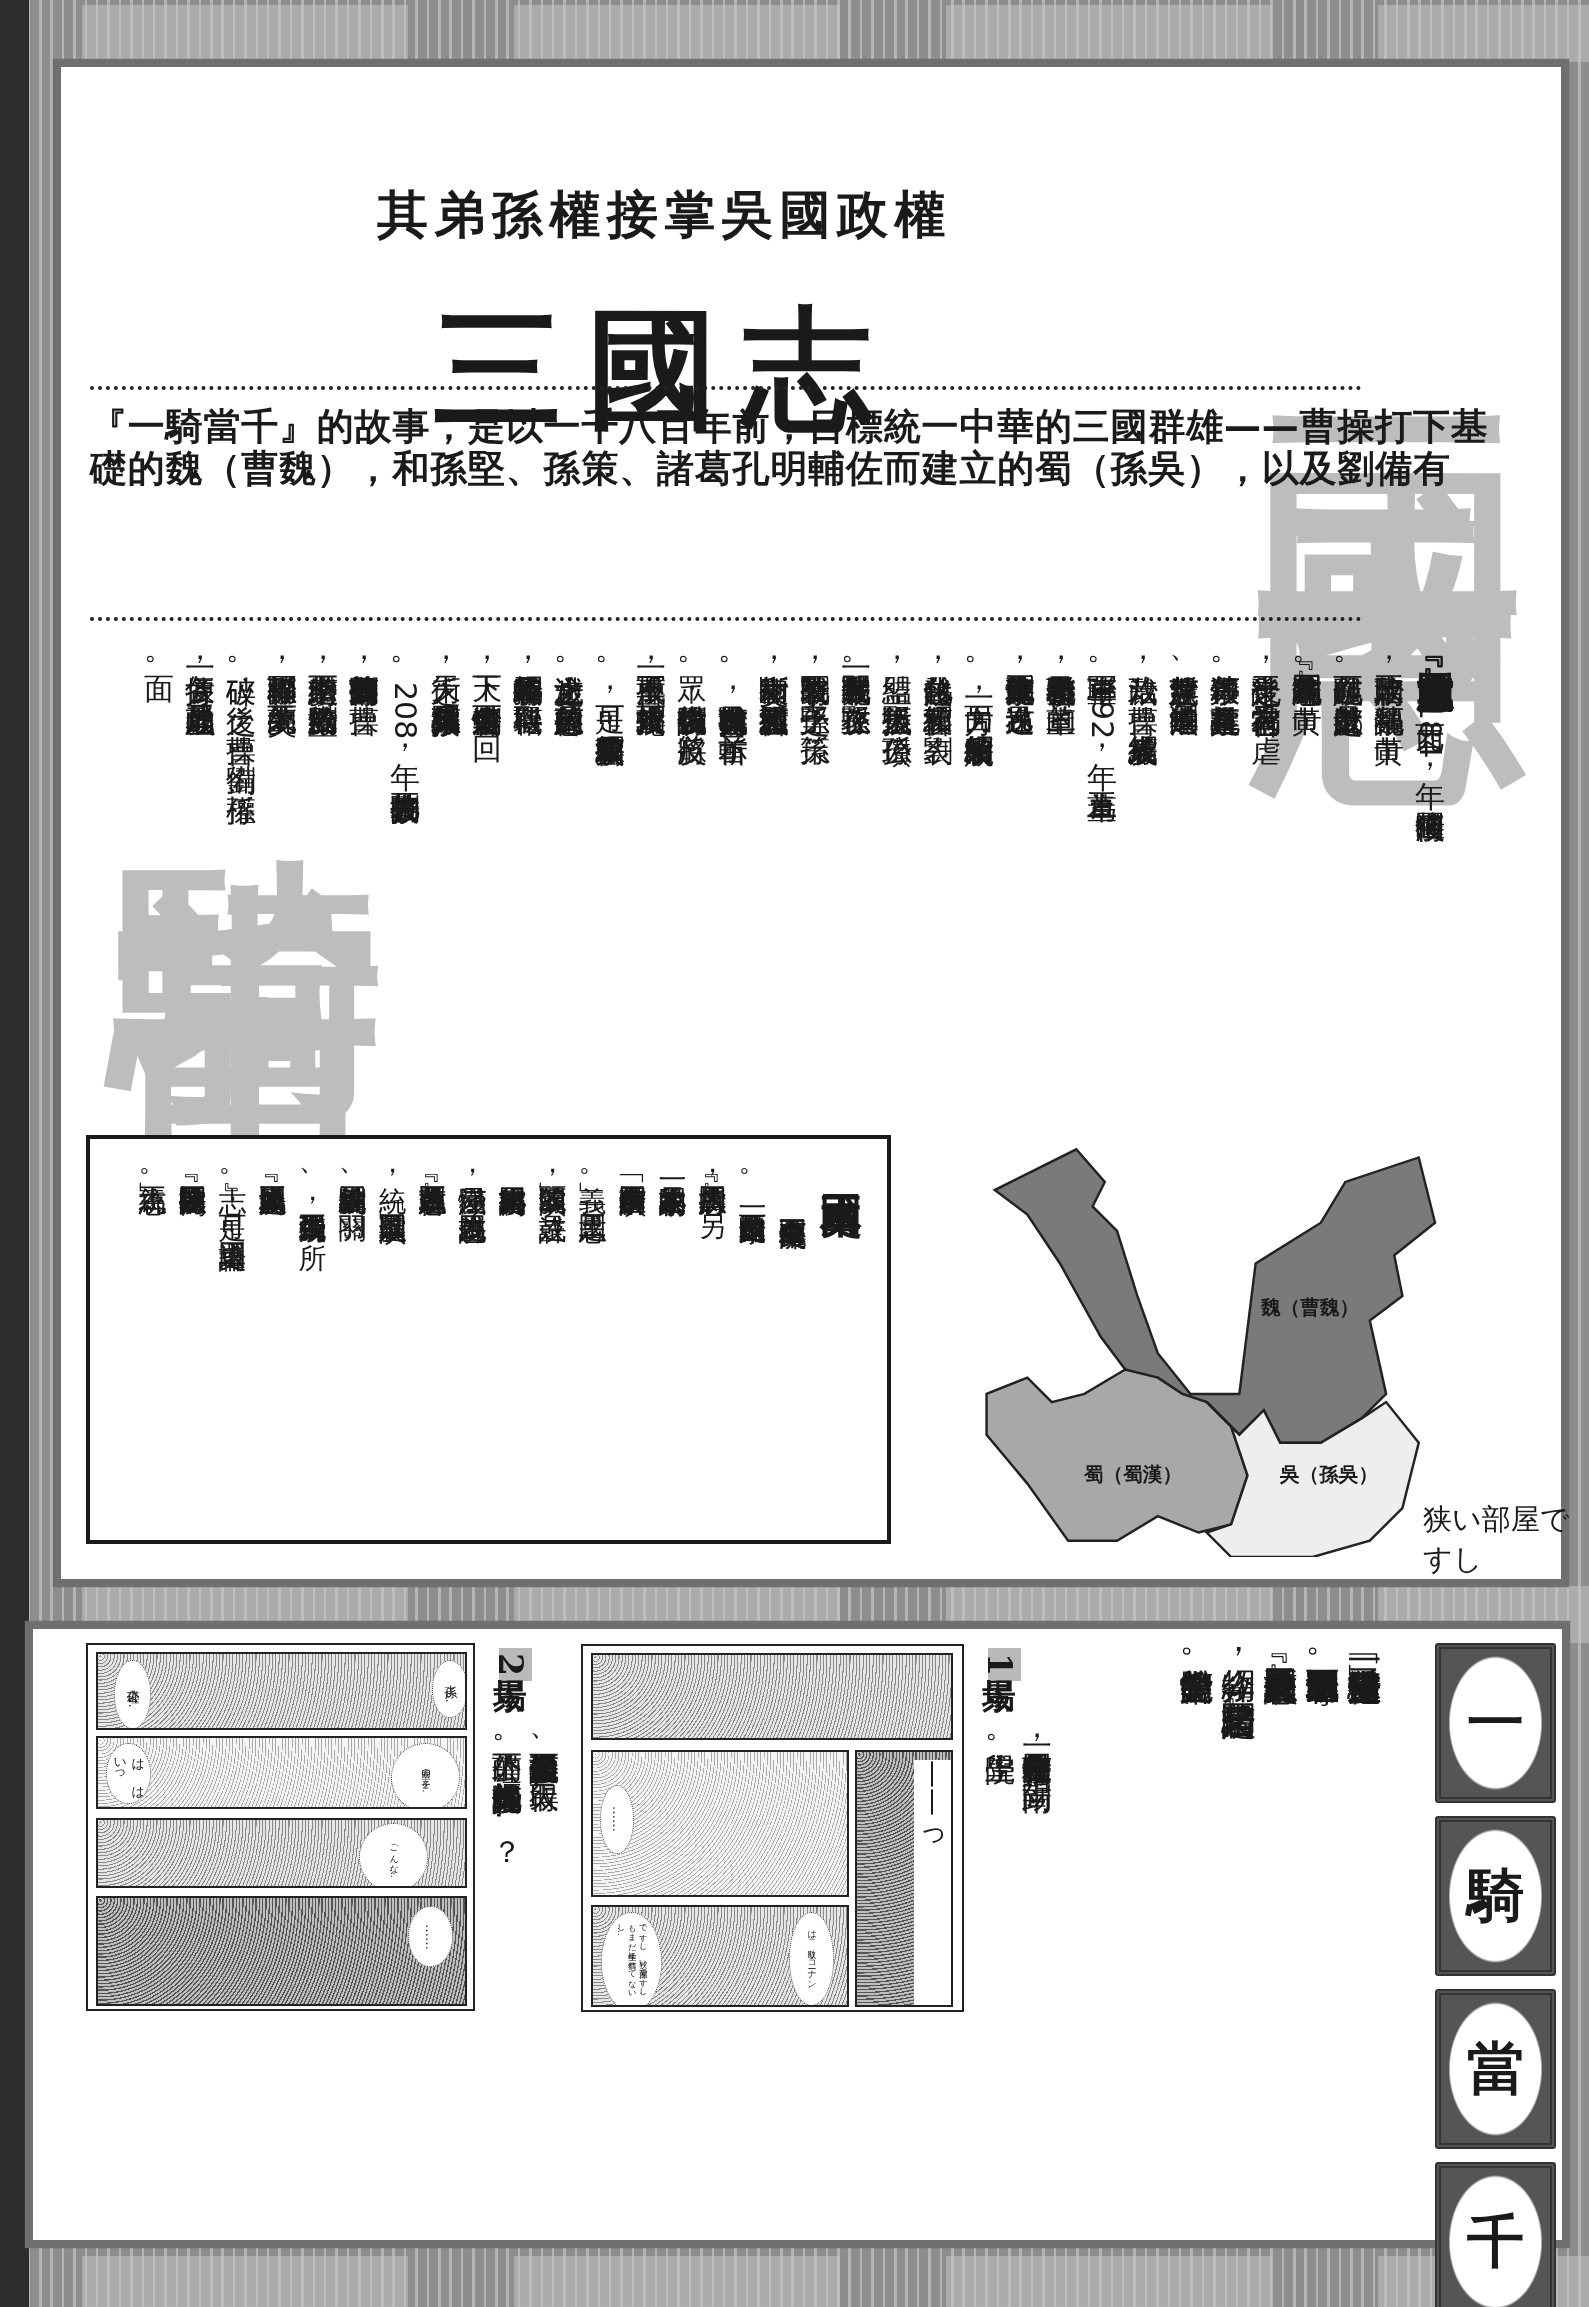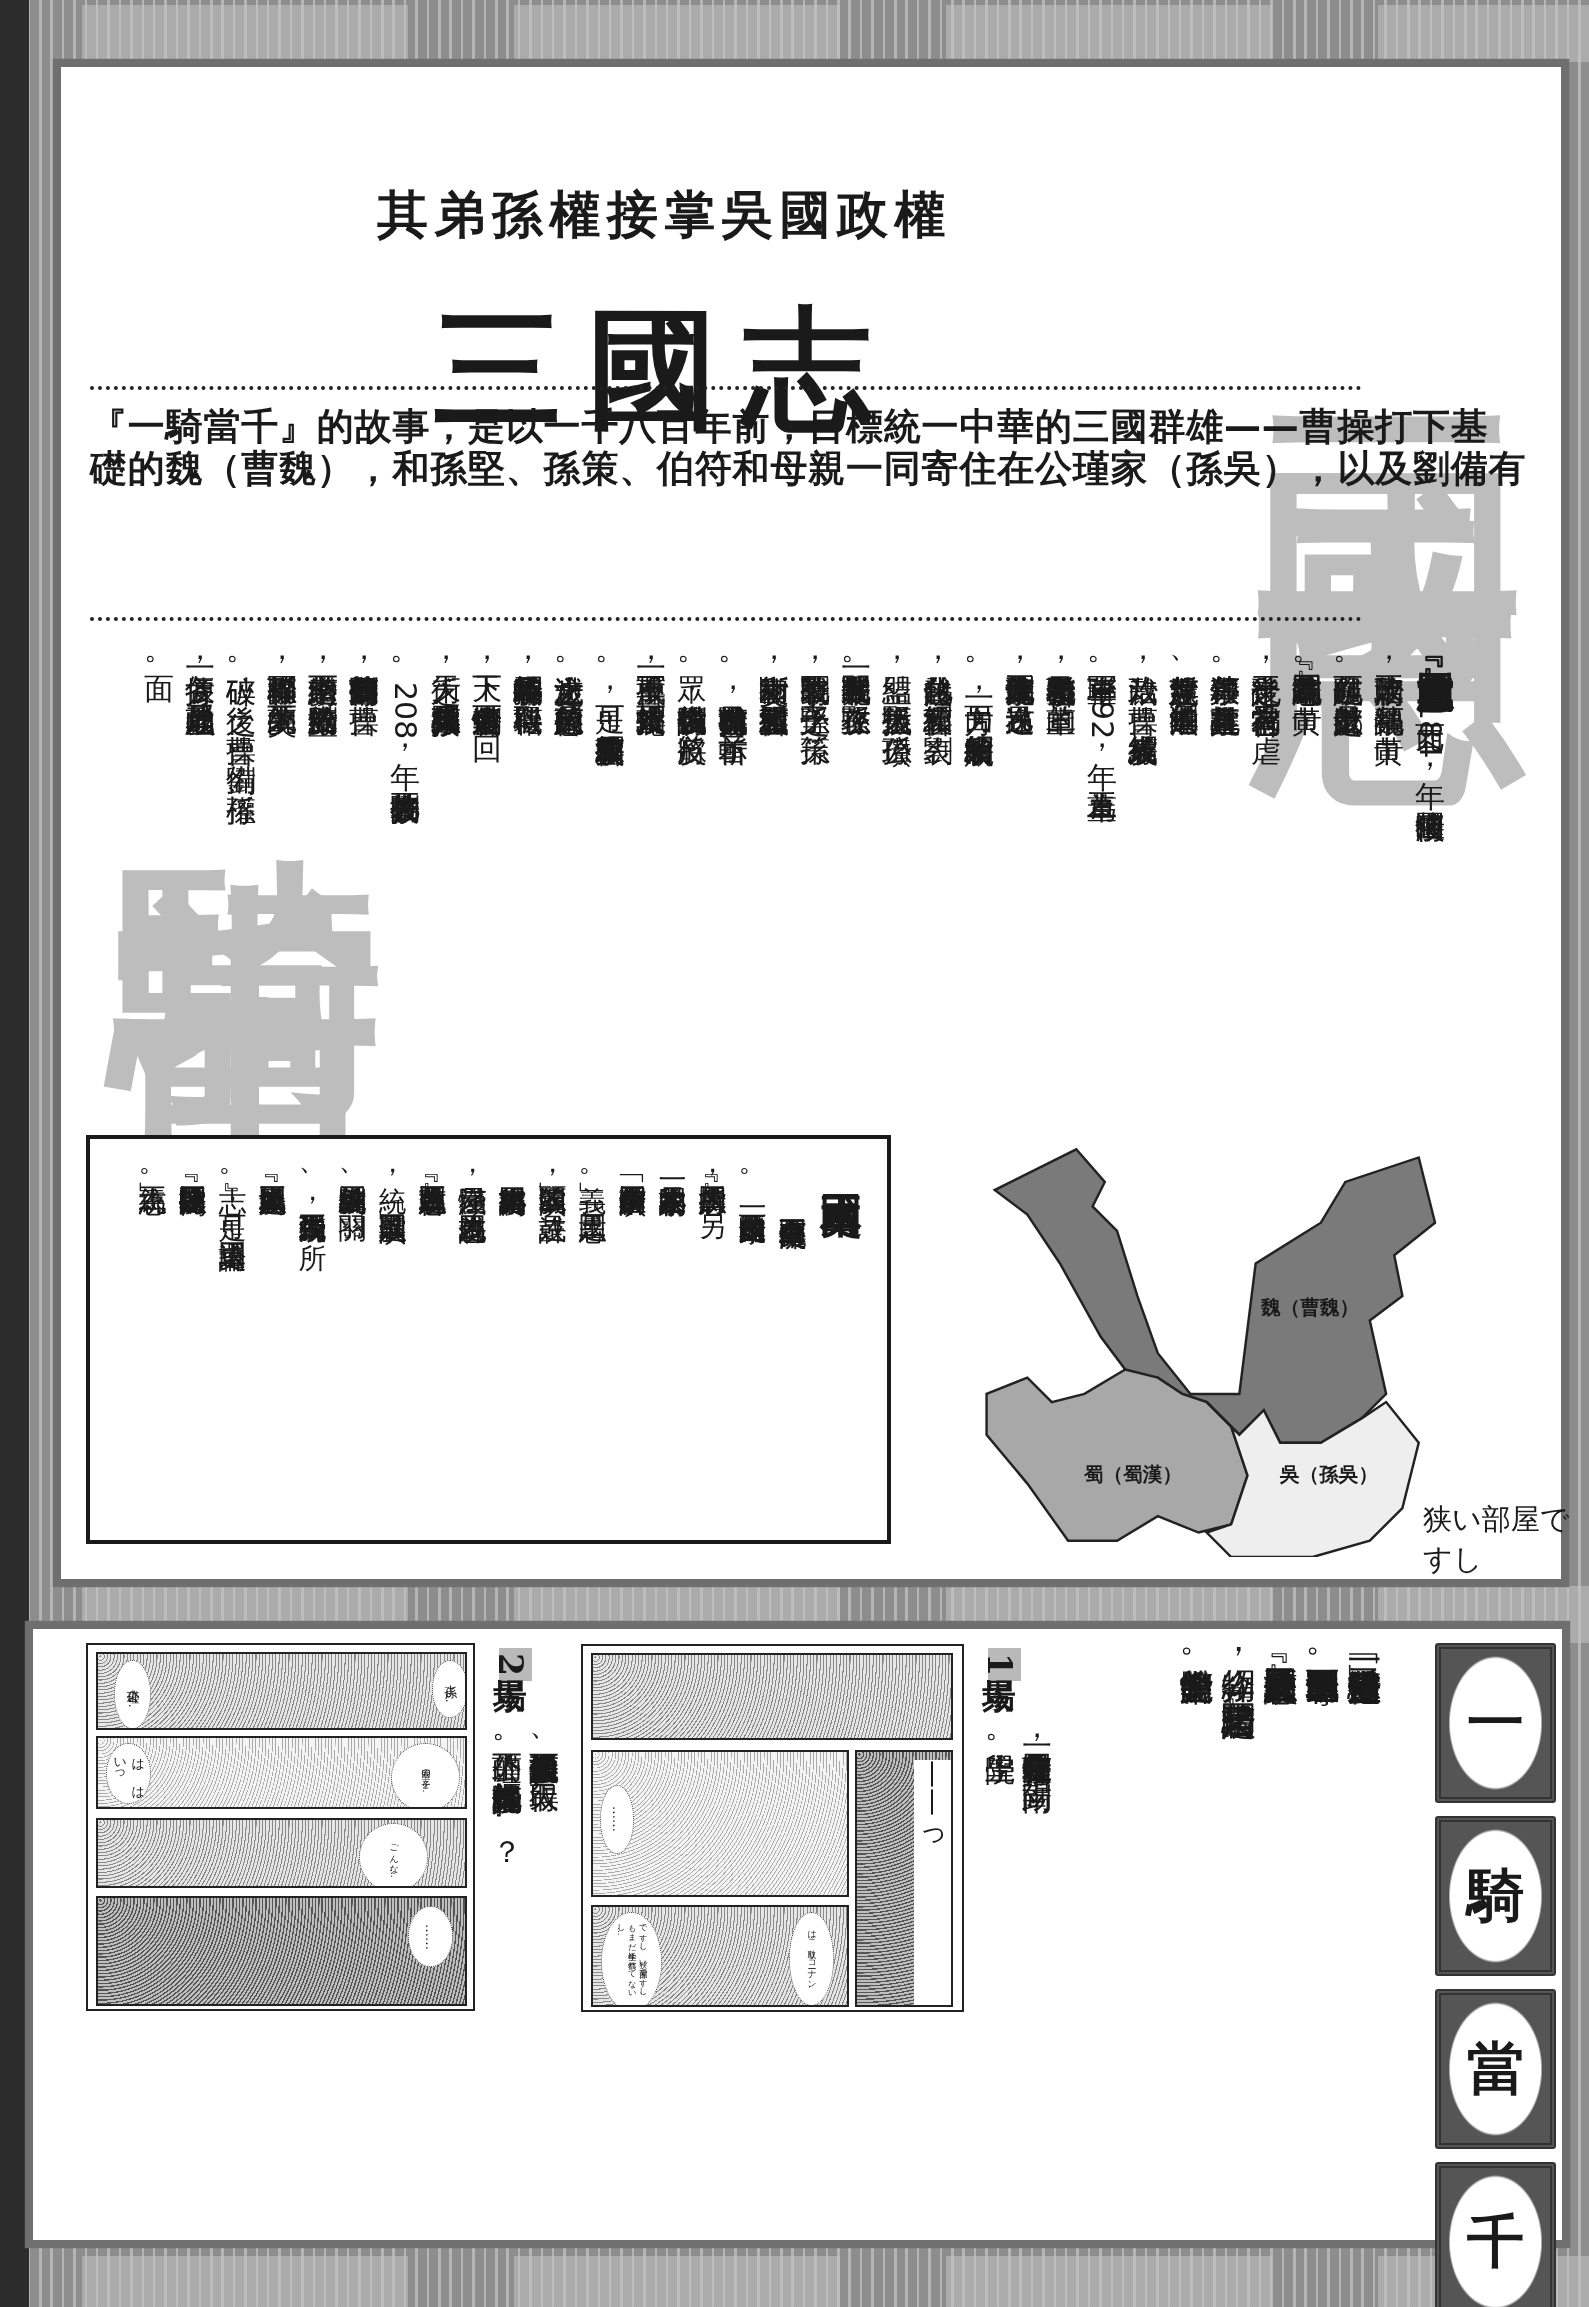--- a/index.html
+++ b/index.html
@@ -70,21 +70,21 @@
   <div class="watermark wm-right">三國志</div>
   <div class="watermark wm-left">騎當千</div>
 
   <div class="subtitle" style="width:1207px">其弟孫權接掌吳國政權</div>
   <div class="main-title">三國志</div>
 </div>
 
 <div class="dotted" style="top:386px"></div>
 <div class="intro">
   <p>『一騎當千』的故事，是以一千八百年前，目標統一中華的三國群雄——曹操打下基</p>
-  <p>礎的魏（曹魏），和孫堅、孫策、伯符和母親一同寄住在公瑾家（孫吳），以及劉備有</p>
+  <p>礎的魏（曹魏），和孫堅、孫策、諸葛孔明輔佐而建立的蜀（孫吳），以及劉備有</p>
 </div>
 <div class="dotted" style="top:617px"></div>
 
 <div class="vhead">三國成立前的『三國志』史實</div>
 <div class="vcols">
   <p style="margin-top:49px">西元184年，時值中國後漢</p>
   <p>王朝政治腐敗，禍亂頻傳，黃巾</p>
   <p>賊起而作亂。一般都是以黃巾之</p>
   <p>亂作為『三國志』的開端。黃巾</p>
   <p>之亂平定後，又有宦官為禍，虐</p>

